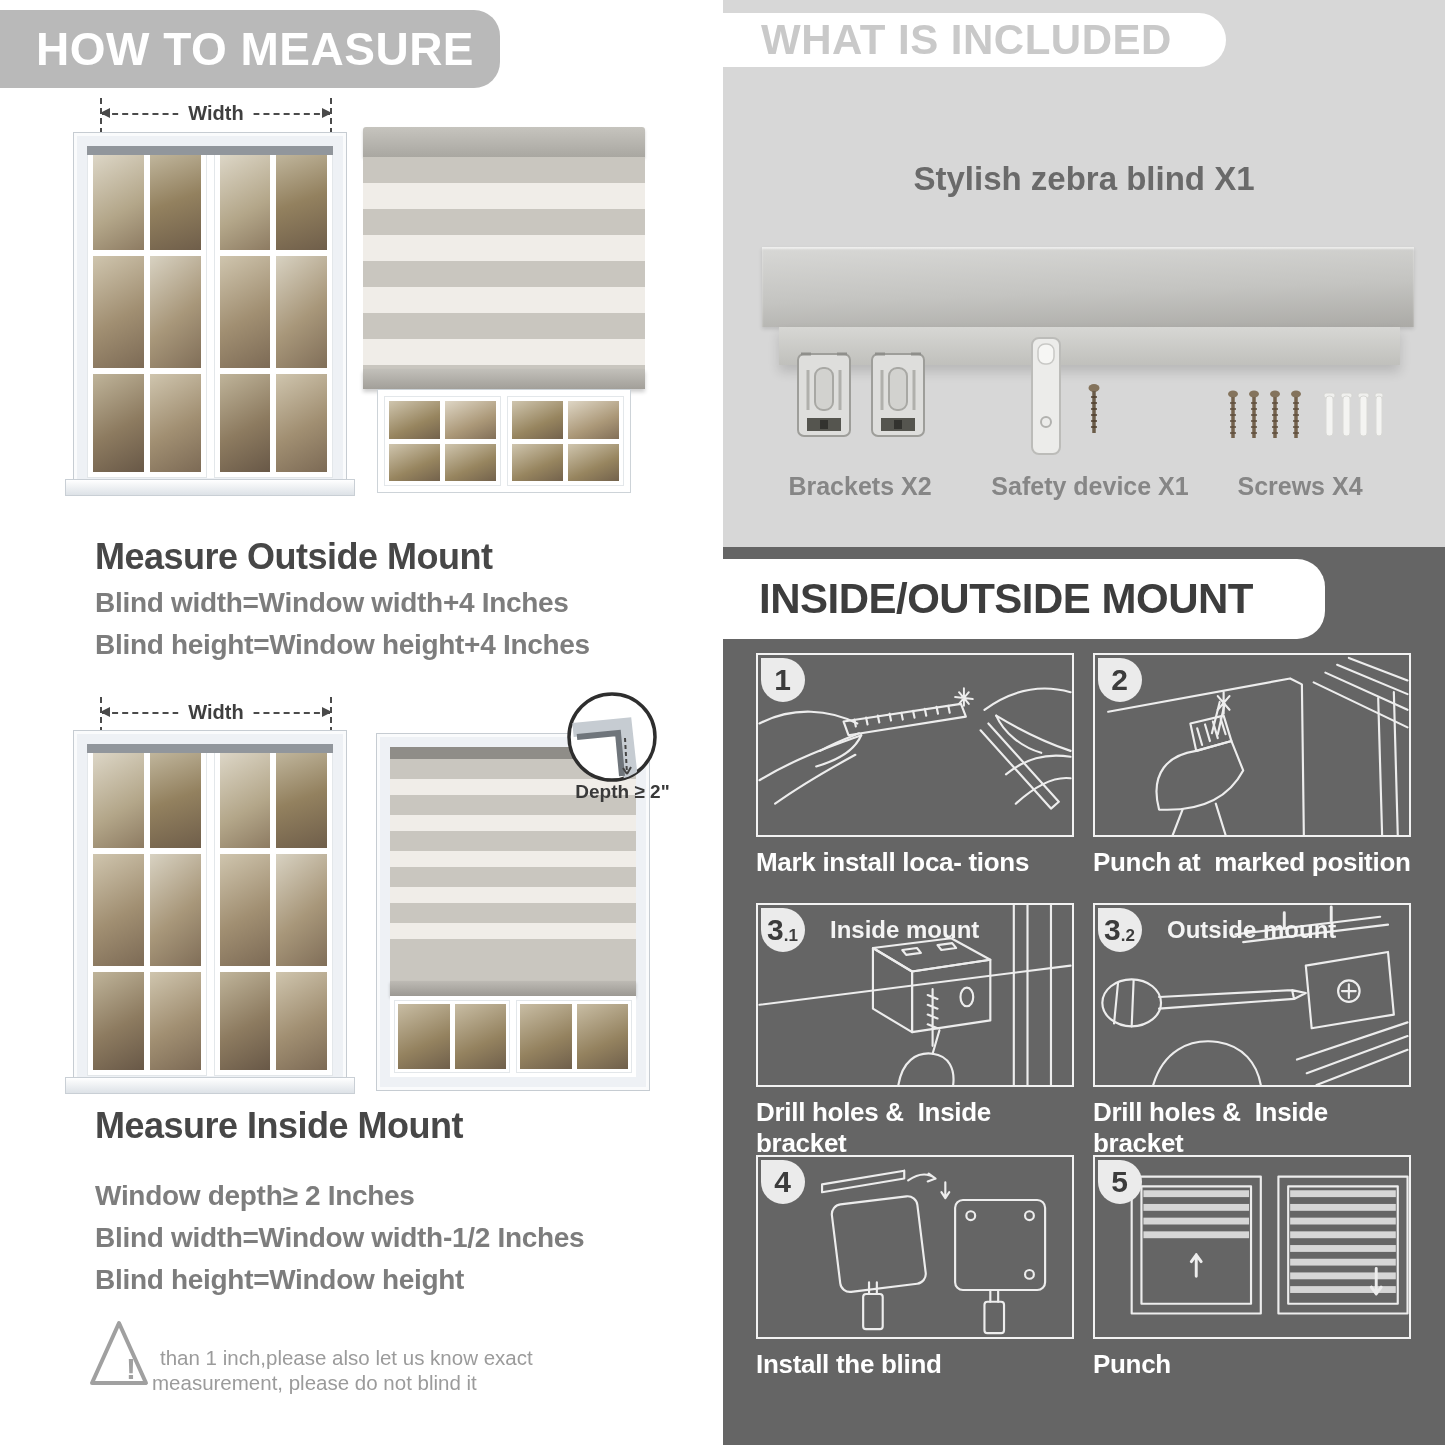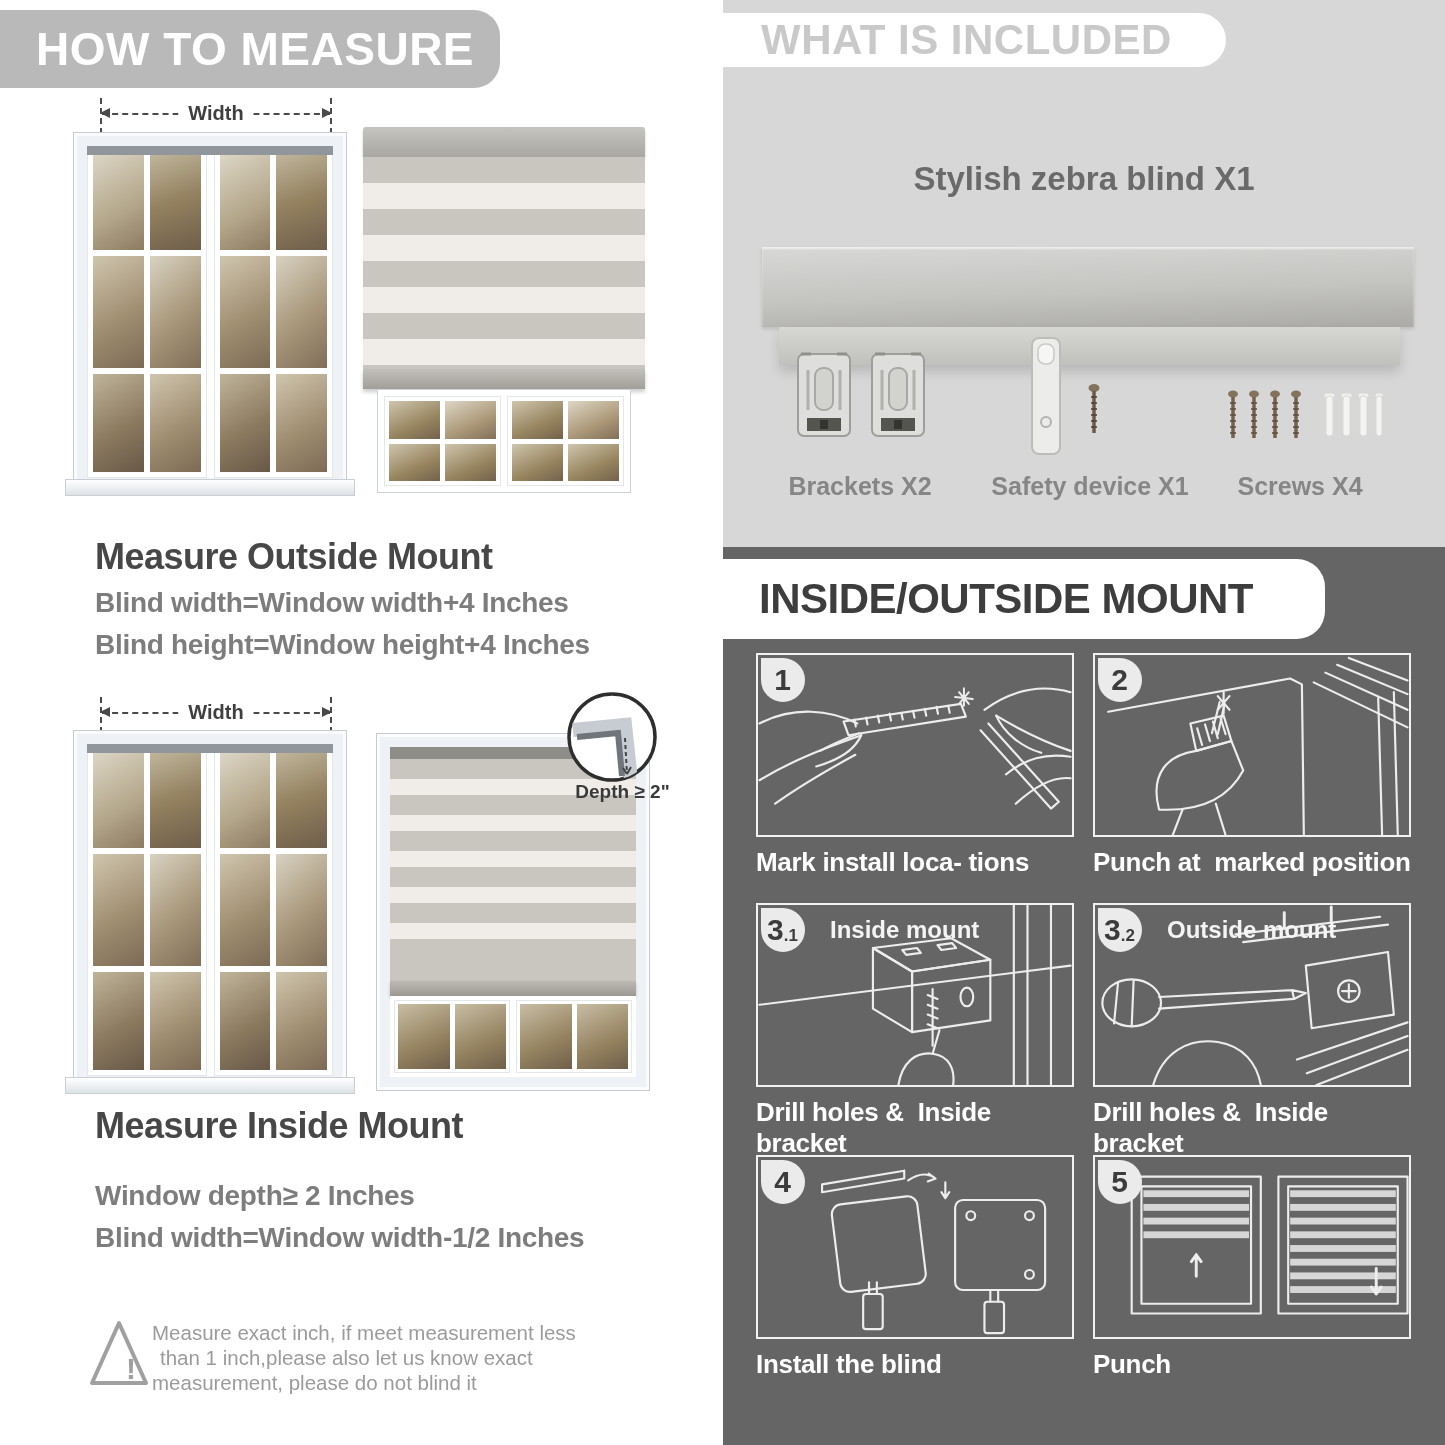--- a/index.html
+++ b/index.html
@@ -238,26 +238,26 @@
         <path d="M60,48 L62,84" fill="none" stroke="#444" stroke-width="2" stroke-dasharray="4 3"></path>
         <path d="M62,84 l-4,-6 m4,6 l4,-7" fill="none" stroke="#444" stroke-width="2"></path>
       </g>
     </svg>
   </div>
   <div class="depth-lbl" style="left:555px;top:781px;width:135px;">Depth ≥ 2"</div>
 
   <div class="m-heading" style="left:95px;top:1105px;">Measure Inside Mount</div>
   <div class="m-line" style="left:95px;top:1156px;">Window depth≥ 2 Inches</div>
   <div class="m-line" style="left:95px;top:1198px;">Blind width=Window width-1/2 Inches</div>
+  <div class="m-line" style="left:95px;top:1240px;">Blind height=Window height</div>
 
   <svg class="abs" style="left:88px;top:1316px;" width="62" height="74" viewBox="0 0 62 74">
     <path d="M31,7 L58,67 L4,67 Z" fill="none" stroke="#a0a0a0" stroke-width="4" stroke-linejoin="round"></path>
   </svg>
   <div class="warn-bang" style="left:126px;top:1352px;">!</div>
-  <div class="warn-text" style="left:152px;top:1320px;">Measure exact inch, if meet measurement less</div>
   <div class="warn-text" style="left:160px;top:1345px;">than 1 inch,please also let us know exact</div>
   <div class="warn-text" style="left:152px;top:1370px;">measurement, please do not blind it</div>
 
   <div class="abs light-block">
     <div class="included-banner">
       <span>WHAT IS INCLUDED</span>
     </div>
     <div class="product-title">Stylish zebra blind X1</div>
     <div class="headrail"></div>
     <div class="headrail-under"></div>

